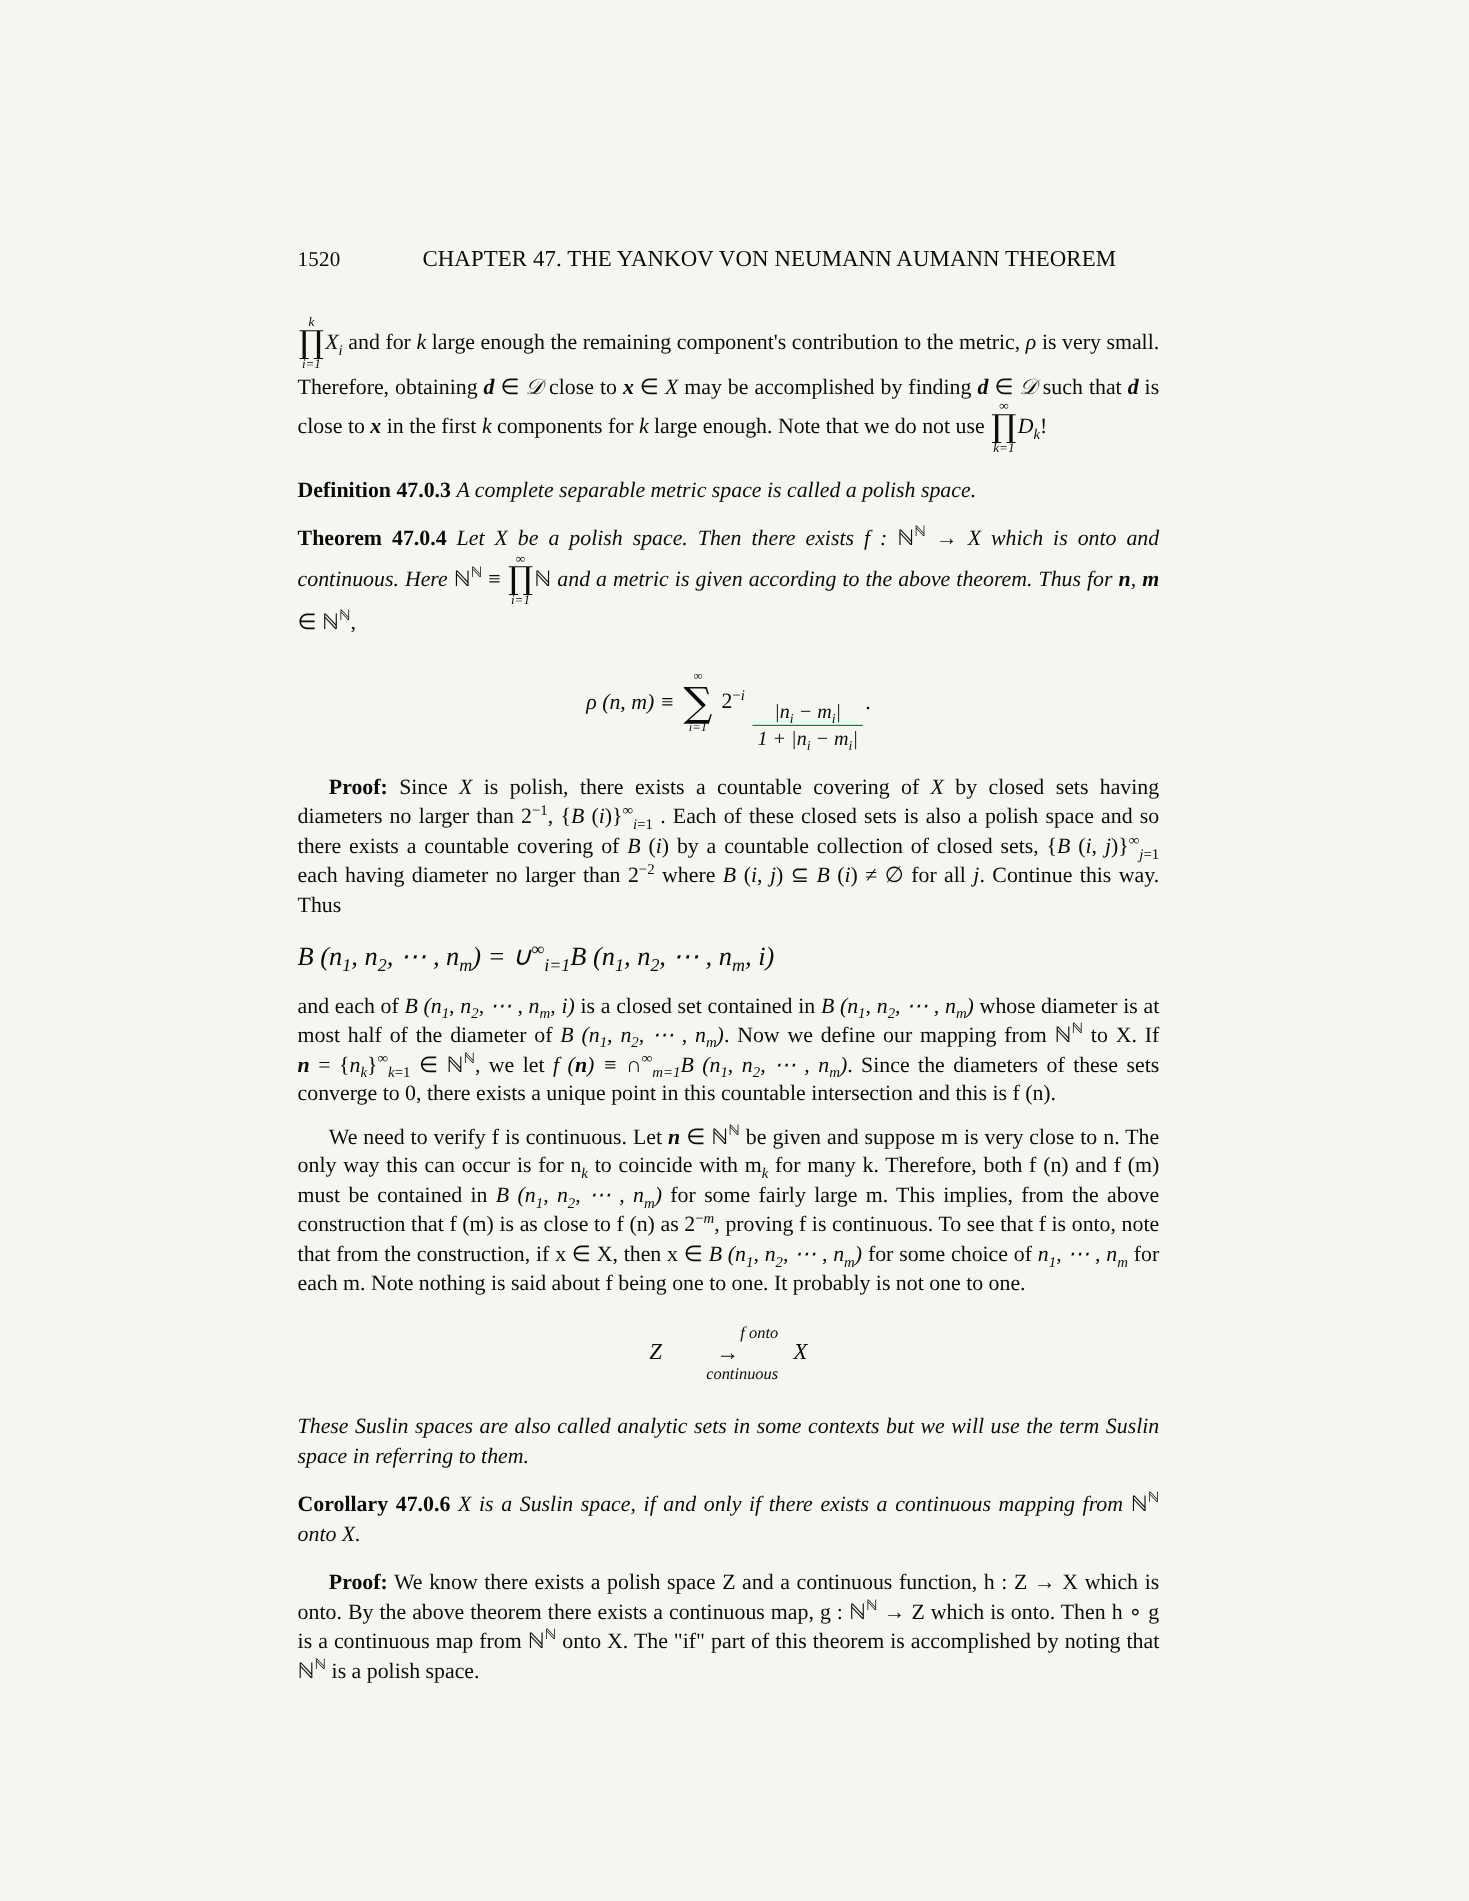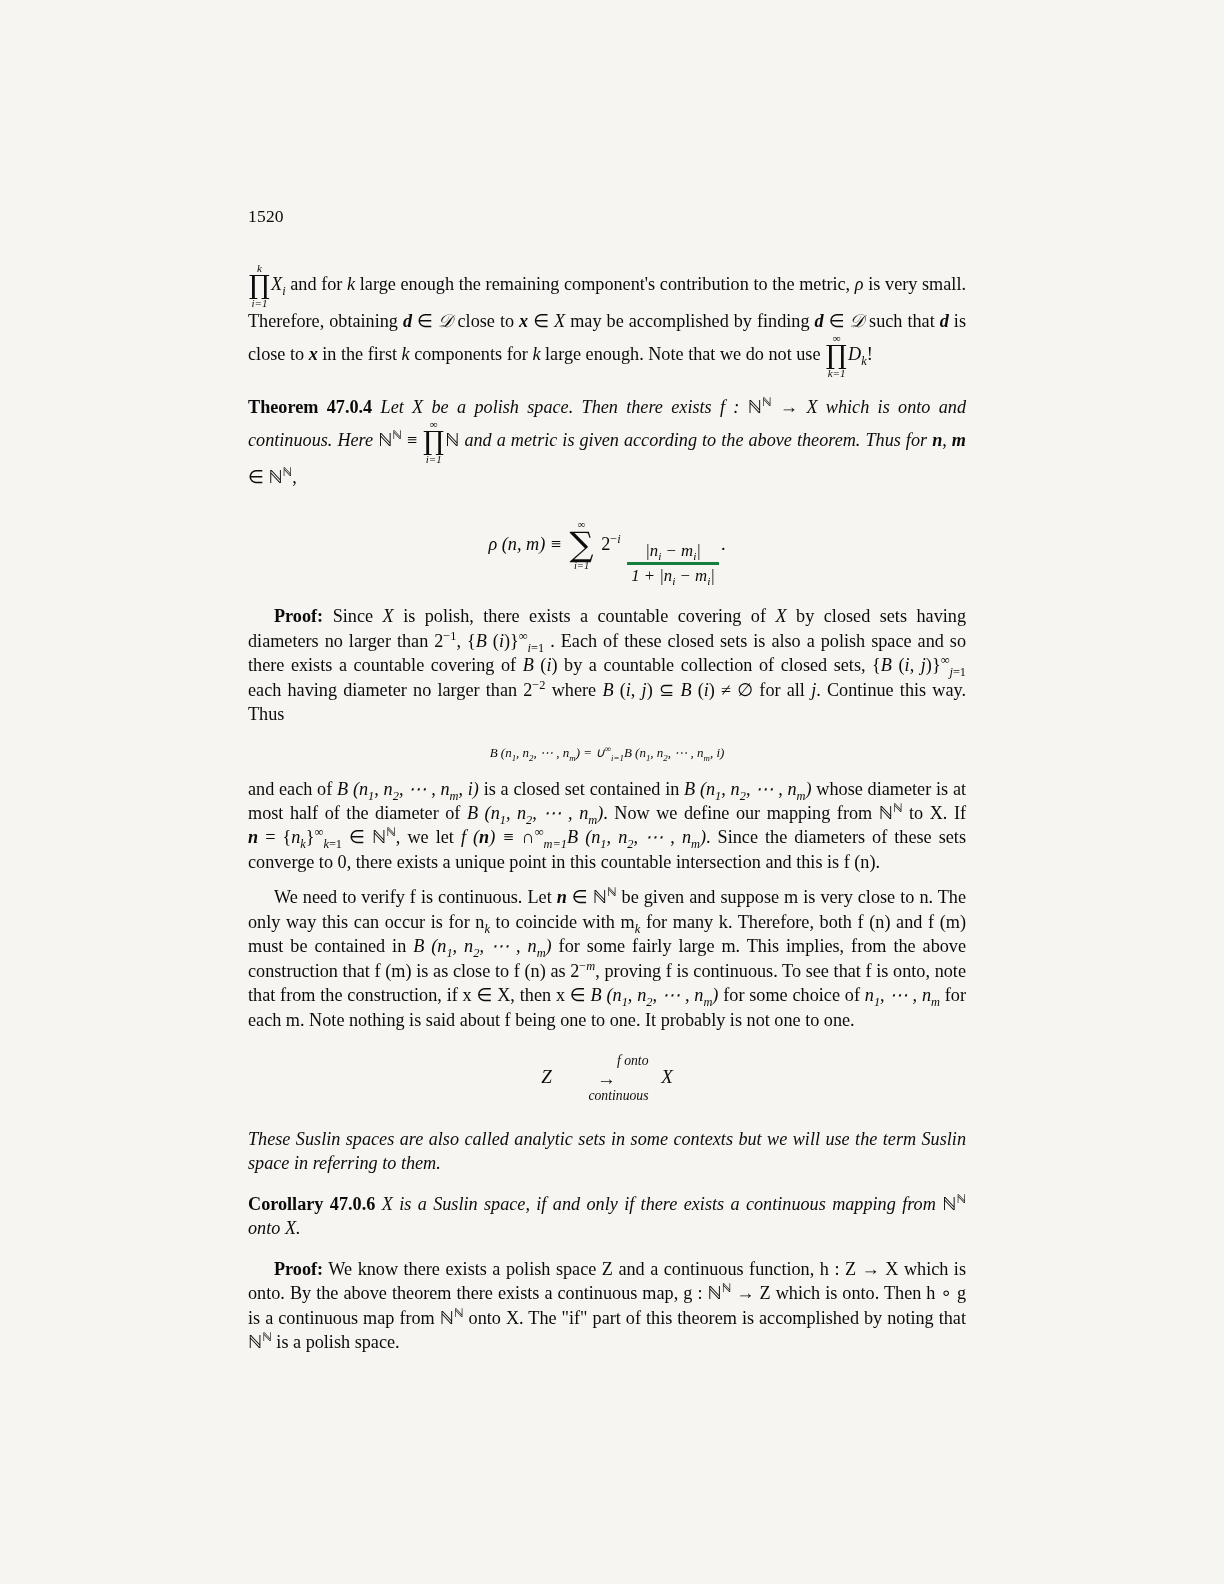--- a/index.html
+++ b/index.html
@@ -75,21 +75,21 @@
   }
   .frac {
     display: inline-block;
     vertical-align: middle;
     text-align: center;
     margin: 0 2px;
   }
   .frac .num {
     display: block;
     padding: 0 4px 1px 4px;
-    border-bottom: 3px solid #15803d;
+    border-bottom: 1px solid #15803d;
     font-size: 0.92em;
     margin-top: 36px;
   }
   .frac .den {
     display: block;
     padding: 1px 4px 0 4px;
     font-size: 0.92em;
   }
   .bigsum {
     display: inline-block;
@@ -156,43 +156,44 @@
     display: block;
     font-size: 1em;
   }
   .arrowmap .below {
     display: block;
     font-size: 0.72em;
     font-style: italic;
     margin-left: 24px;
   }
   .displayline {
-    text-align: center;
     margin: 18px 0 16px 0;
-    font-size: 13px;
+    font-size: 22px;
   }
   .suslin-map {
     text-align: center;
     margin: 22px 0 24px 0;
     font-size: 19px;
   }
   .nowrap { white-space: nowrap; }
 </style>
 </head>
 <body>
 
 <div class="page">
   <div class="content">
 
     <div class="header">
       <span class="pageno">1520</span>
+      <span class="chaptertitle">CHAPTER 47. THE YANKOV VON NEUMANN AUMANN THEOREM</span>
     </div>
 
     <p><span class="bigprod"><span class="lim-top">k</span><span class="sym">∏</span><span class="lim-bot">i=1</span></span><span class="math">X<sub>i</sub></span><span> and for </span><span class="math">k</span><span> large enough the remaining component's contribution to the metric, </span><span class="math">ρ</span><span> is very small. Therefore, obtaining </span><span class="bf math">d</span> ∈ <span class="math">𝒟</span><span> close to </span><span class="bf math">x</span> ∈ <span class="math">X</span><span> may be accomplished by finding </span><span class="bf math">d</span> ∈ <span class="math">𝒟</span><span> such that </span><span class="bf math">d</span><span> is close to </span><span class="bf math">x</span><span> in the first </span><span class="math">k</span><span> components for </span><span class="math">k</span><span> large enough. Note that we do not use </span><span class="bigprod"><span class="lim-top">∞</span><span class="sym">∏</span><span class="lim-bot">k=1</span></span><span class="math">D<sub>k</sub></span>!</p>
 
+    <p class="block-space"><span class="bf">Definition 47.0.3</span> <span class="it">A complete separable metric space is called a polish space.</span></p>
 
     <p class="block-space"><span class="bf">Theorem 47.0.4</span> <span class="it">Let X be a polish space. Then there exists f : </span><span class="bbb">ℕ<sup>ℕ</sup></span><span class="it"> → X which is onto and continuous. Here </span><span class="bbb">ℕ<sup>ℕ</sup></span> ≡ <span class="bigprod"><span class="lim-top">∞</span><span class="sym">∏</span><span class="lim-bot">i=1</span></span><span class="bbb">ℕ</span><span class="it"> and a metric is given according to the above theorem. Thus for </span><span class="bf it">n</span><span class="it">,</span> <span class="bf it">m</span> ∈ <span class="bbb">ℕ<sup>ℕ</sup></span>,</p>
 
     <div class="display">
       <span class="math">ρ (n, m) ≡</span>
       <span class="bigsum">
         <span class="lim-top">∞</span>
         <span class="sym">∑</span>
         <span class="lim-bot">i=1</span>
       </span>

